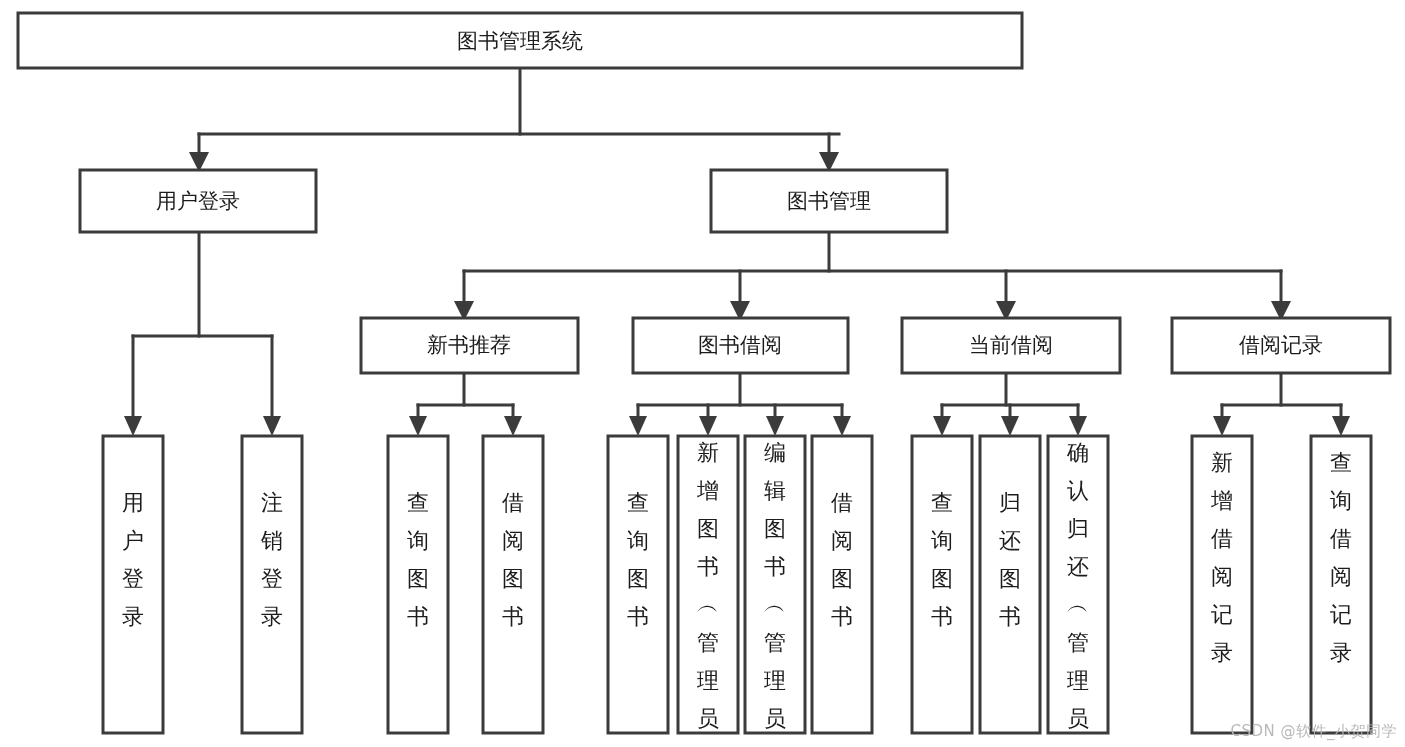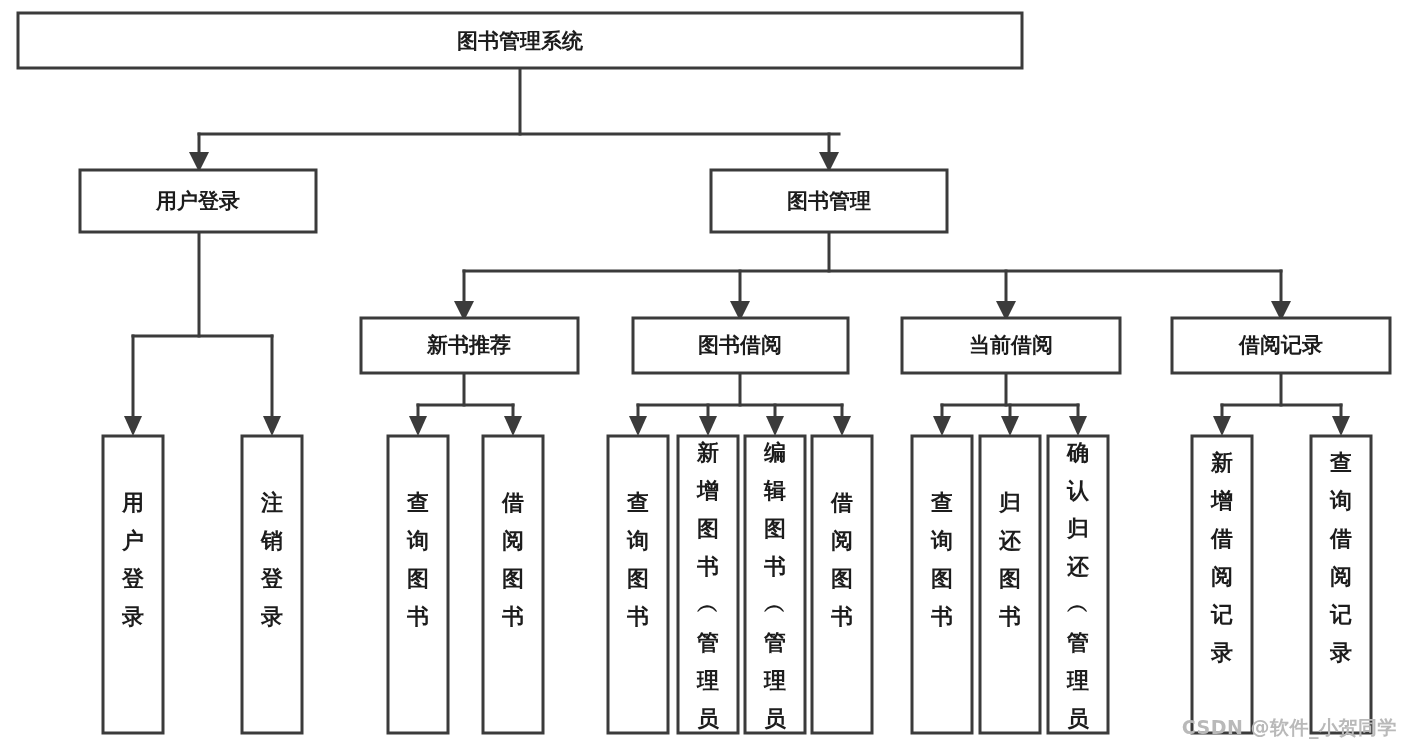--- a/index.html
+++ b/index.html
@@ -11,21 +11,20 @@
     width: 1405px;
     height: 747px;
     font-family: "DejaVu Sans", "Liberation Sans", sans-serif;
     overflow: hidden;
   }
   #diagram-root {
     position: relative;
     width: 1405px;
     height: 747px;
     background: #ffffff;
-    font-weight: bold;
   }
   svg.flow {
     position: absolute;
     left: 0;
     top: 0;
     width: 1405px;
     height: 747px;
   }
   .node-box {
     fill: #ffffff;
@@ -53,21 +52,21 @@
     font-family: "DejaVu Sans", "Liberation Sans", sans-serif;
     font-size: 22px;
     fill: #1c1c1c;
     text-anchor: middle;
   }
   .watermark {
     position: absolute;
     right: 8px;
     bottom: 6px;
     font-family: "DejaVu Sans", "Liberation Sans", sans-serif;
-    font-size: 19px;
+    font-size: 15px;
     color: #b9b9b9;
     letter-spacing: 0.5px;
     white-space: nowrap;
     user-select: none;
     margin-left: 48px;
   }
 </style>
 </head>
 <body>
 

